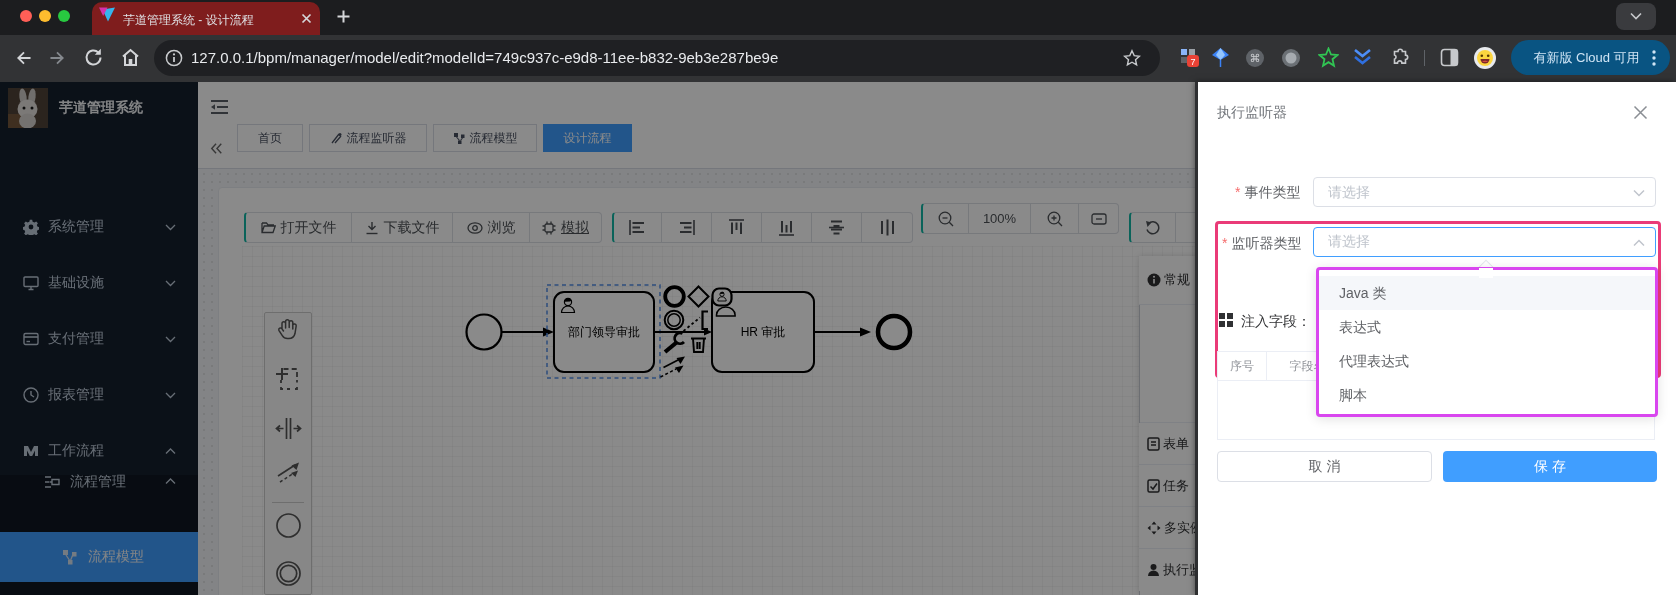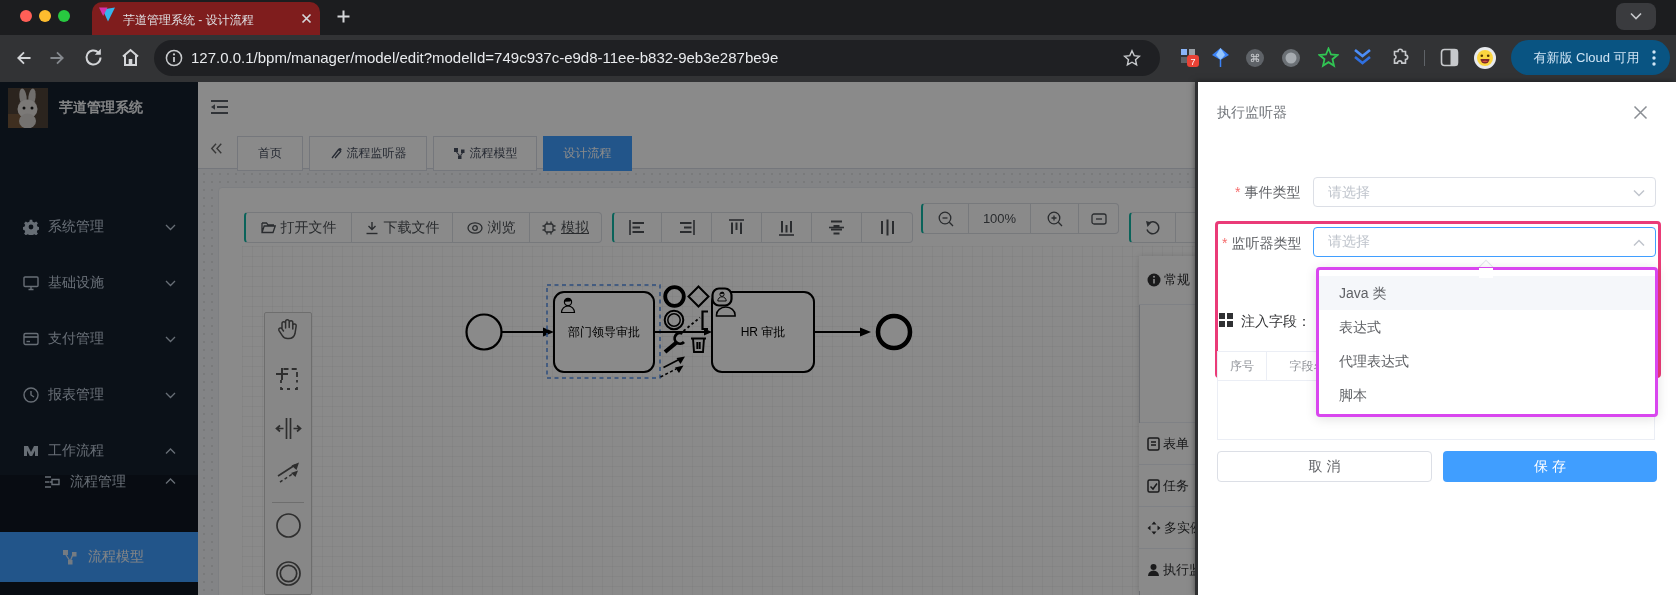--- a/index.html
+++ b/index.html
@@ -26,21 +26,21 @@
 #submenu-bg { left:0; top:475px; width:198px; height:120px; background:#0f1722; }
 #active-item { left:0; top:532px; width:198px; height:50px; background:#409eff; }
 .menu-item { position:absolute; left:0; width:198px; height:56px; color:#bfcbd9; font-size:14px;
   display:flex; align-items:center; }
 .menu-item .mi-icon { position:absolute; left:23px; width:16px; height:16px; }
 .menu-item .mi-text { position:absolute; left:48px; }
 .menu-item .mi-arrow { position:absolute; right:22px; }
 
 #navbar { left:198px; top:82px; width:1478px; height:50px; background:#fff; }
 #tagsbar { left:198px; top:132px; width:1478px; height:37px; background:#fff; border-bottom:1px solid #d8dce5; }
-.tag { position:absolute; top:136px; height:35px; border:1px solid #d8dce5; background:#fff; color:#495060;
+.tag { position:absolute; top:124px; height:28px; border:1px solid #d8dce5; background:#fff; color:#495060;
   font-size:12px; display:flex; align-items:center; justify-content:center; gap:4px; }
 .tag.active { background:#409eff; border-color:#409eff; color:#fff; }
 
 #card { left:218px; top:187px; width:1438px; height:500px; background:#fff; border:1px solid #e8ebf0; border-radius:4px; }
 #gridzone { left:242px; top:246px; width:955px; height:349px;
   background-image:linear-gradient(rgba(0,0,0,.035) 1px, transparent 1px),
     linear-gradient(90deg, rgba(0,0,0,.035) 1px, transparent 1px);
   background-size:10px 10px; }
 .btngroup { position:absolute; height:31px; display:flex; }
 .btngroup .gbtn { height:31px; background:#fff; border:1px solid #dcdfe6; border-left:none;

